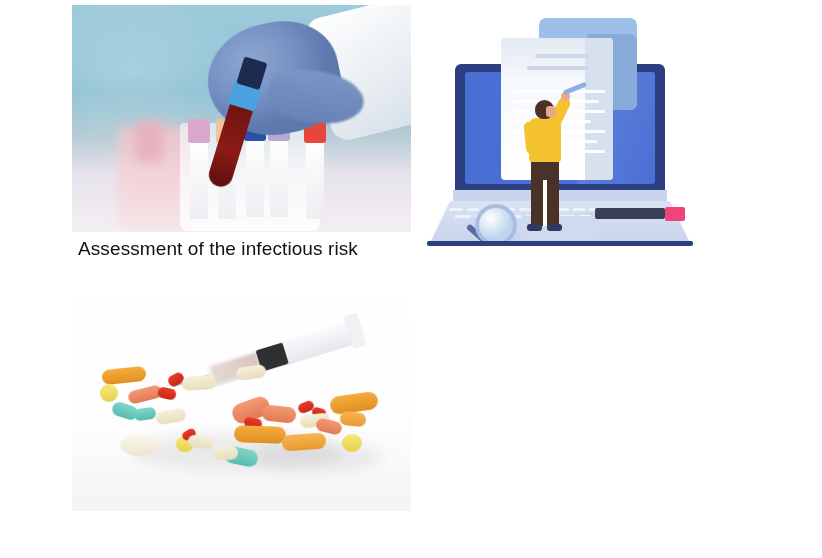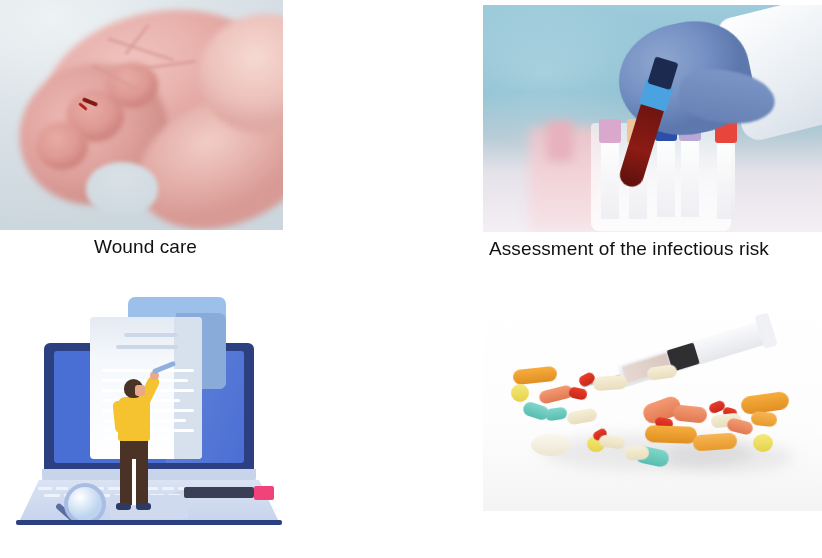--- a/index.html
+++ b/index.html
@@ -323,42 +323,20 @@
   .shadow-soft{
     position:absolute;background:rgba(150,150,155,.16);
     border-radius:50%;filter:blur(7px);
   }
 </style>
 </head>
 <body>
 
 <div class="grid">
 
-  <div class="cell p1">
-    <div class="photo">
-      <div class="wound-bg"></div>
-      <div class="hand">
-        <div class="mass m1"></div>
-        <div class="mass m2"></div>
-        <div class="mass m3"></div>
-        <div class="mass m4"></div>
-        <div class="knuckle k1"></div>
-        <div class="knuckle k2"></div>
-        <div class="knuckle k3"></div>
-        <div class="vein v1"></div>
-        <div class="vein v2"></div>
-        <div class="vein v3"></div>
-        <div class="vein v4"></div>
-        <div class="notch"></div>
-        <div class="cut"></div>
-        <div class="cut-red"></div>
-      </div>
-    </div>
-    <div class="caption">Wound care</div>
-  </div>
 
   <div class="cell p2">
     <div class="photo">
       <div class="lab-bg"></div>
       <div class="tube-blur"></div>
       <div class="tube-blur2"></div>
       <div class="rack"></div>
       <div class="tube t1">
           <div class="body"></div>
           <div class="cap"></div>

